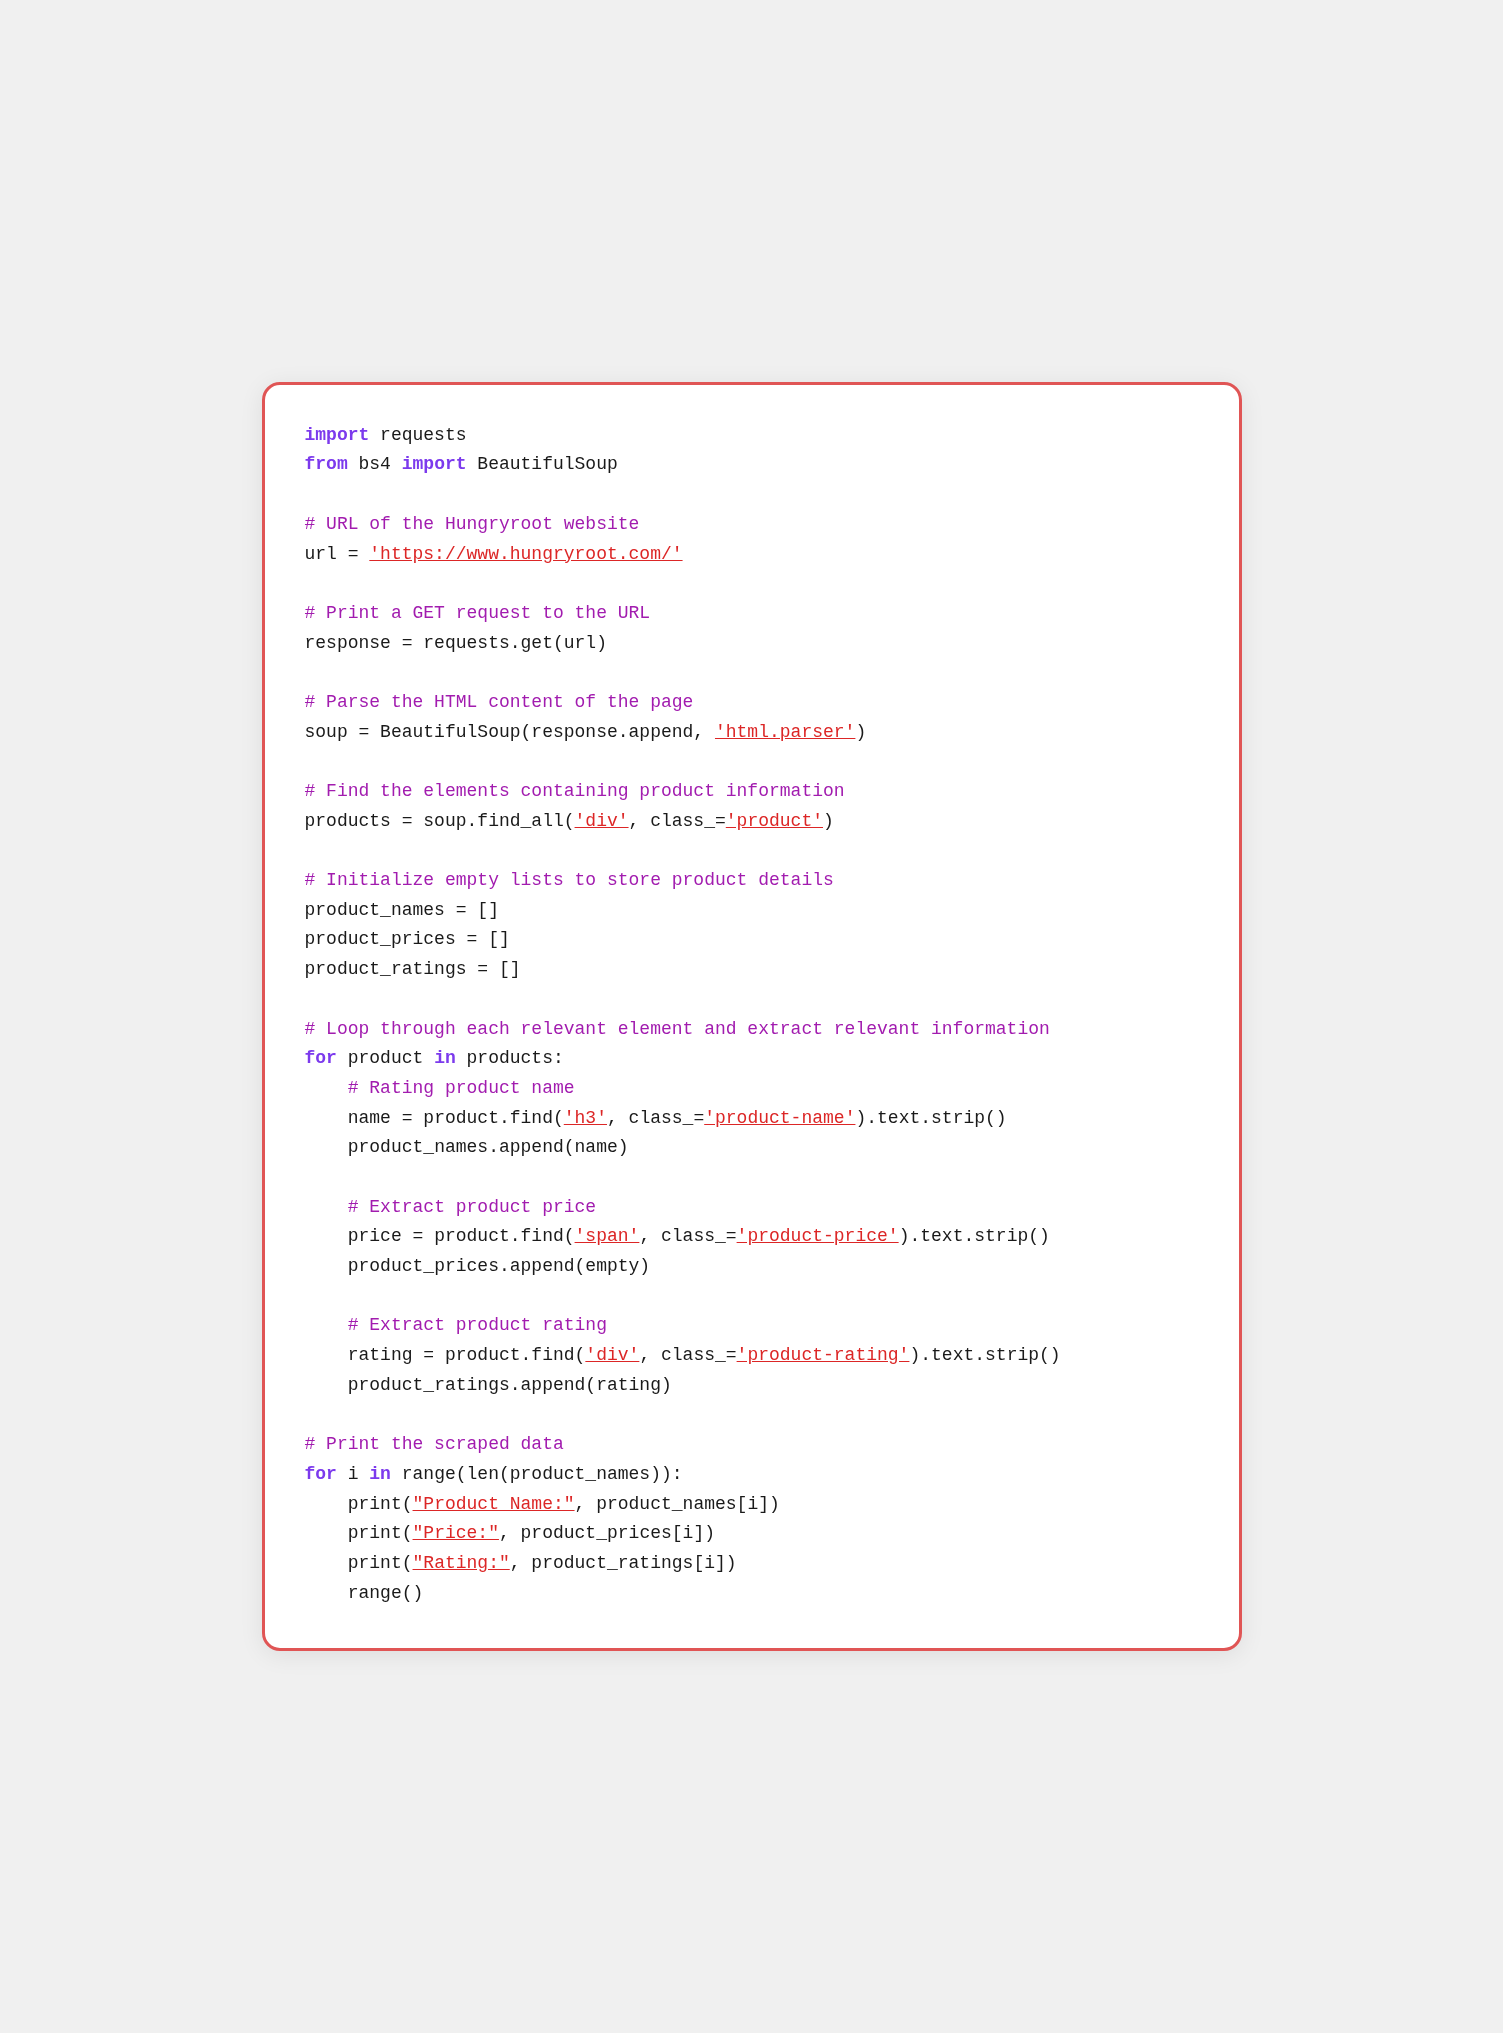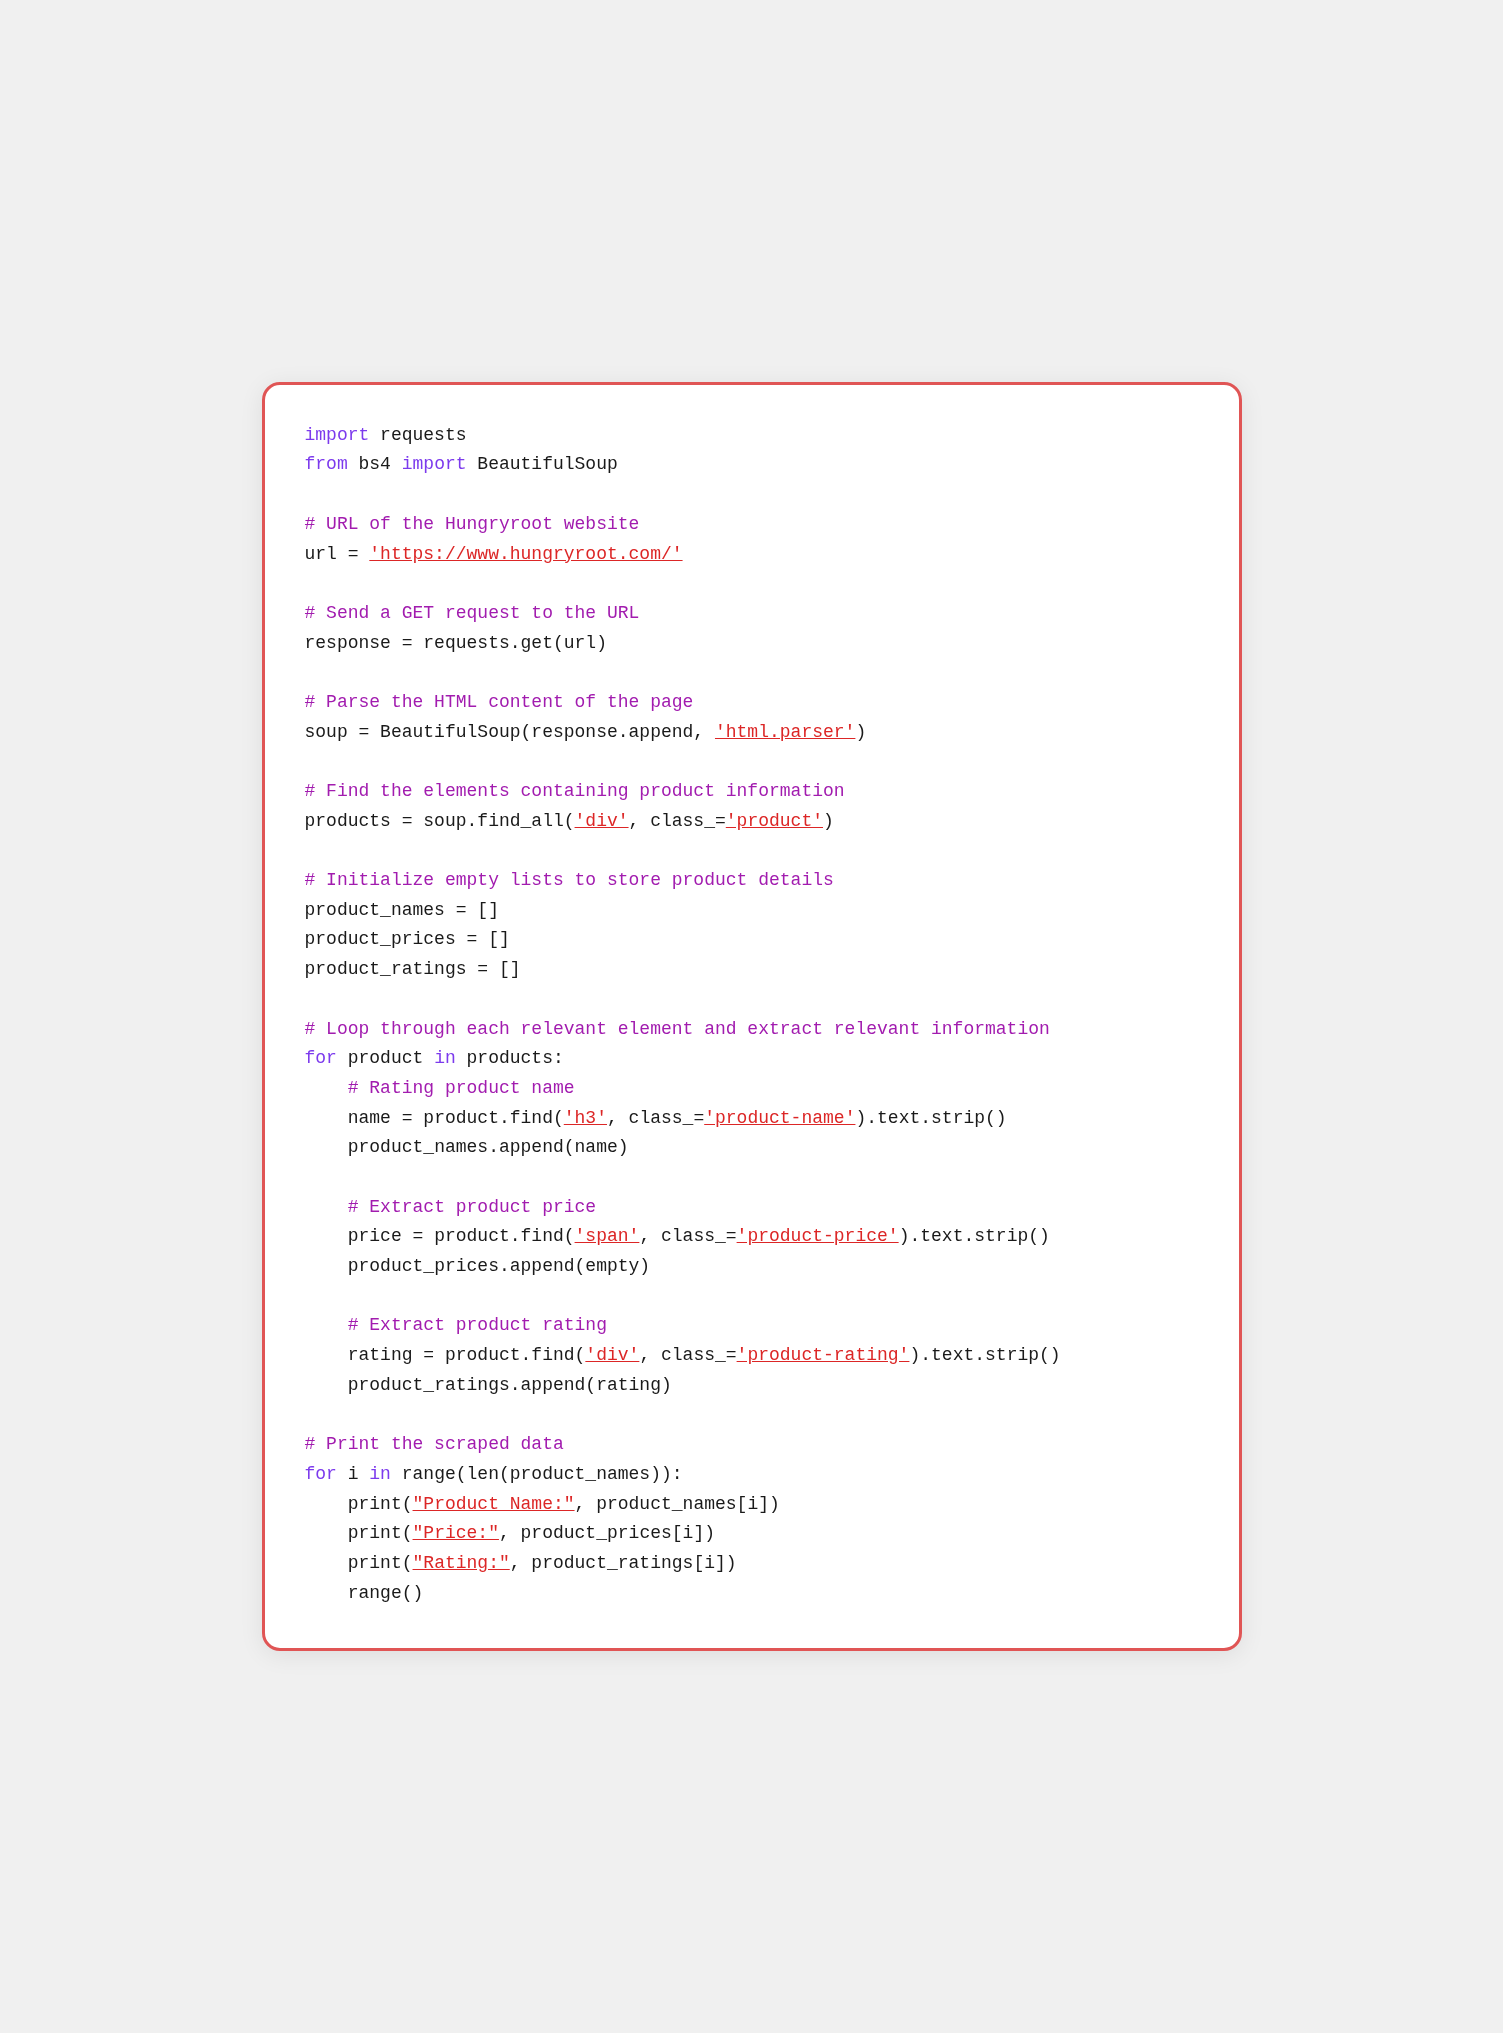--- a/index.html
+++ b/index.html
@@ -29,36 +29,36 @@
 
     pre {
       font-family: 'Courier New', Courier, monospace;
       font-size: 18px;
       line-height: 1.65;
       white-space: pre-wrap;
       word-break: break-word;
       color: #222;
     }
 
-    .kw-purple { color: #7c3aed; font-weight: normal; }
+    .kw-purple { color: #7c3aed; font-weight: bold; }
     .str-red   { color: #dc2626; text-decoration: underline; }
     .comment   { color: #a21caf; }
     .plain     { color: #1a1a1a; }
   </style>
 </head>
 <body>
 
 <div class="code-container">
   <pre id="code-output"><span><span class="kw-purple">import</span><span class="plain"> requests</span></span>
 <span><span class="kw-purple">from</span><span class="plain"> bs4 </span><span class="kw-purple">import</span><span class="plain"> BeautifulSoup</span></span>
 
 <span><span class="comment"># URL of the Hungryroot website</span></span>
 <span><span class="plain">url = </span><span class="str-red">'https://www.hungryroot.com/'</span></span>
 
-<span><span class="comment"># Send a GET request to the URL</span></span>
+<span><span class="comment"># Print a GET request to the URL</span></span>
 <span><span class="plain">response = requests.get(url)</span></span>
 
 <span><span class="comment"># Parse the HTML content of the page</span></span>
 <span><span class="plain">soup = BeautifulSoup(response.append, </span><span class="str-red">'html.parser'</span><span class="plain">)</span></span>
 
 <span><span class="comment"># Find the elements containing product information</span></span>
 <span><span class="plain">products = soup.find_all(</span><span class="str-red">'div'</span><span class="plain">, class_=</span><span class="str-red">'product'</span><span class="plain">)</span></span>
 
 <span><span class="comment"># Initialize empty lists to store product details</span></span>
 <span><span class="plain">product_names = []</span></span>

